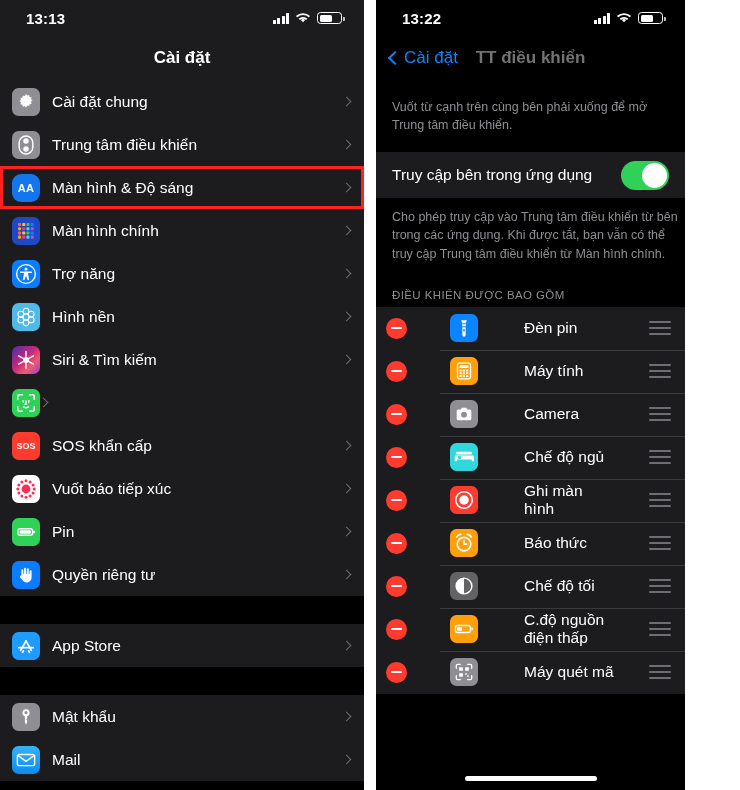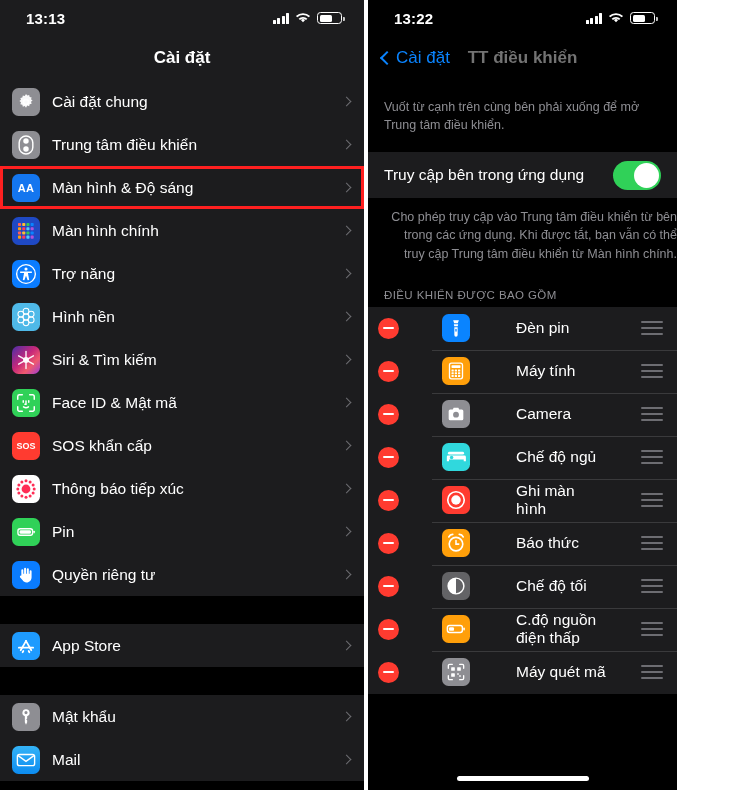--- a/index.html
+++ b/index.html
@@ -5,21 +5,21 @@
   * { margin:0; padding:0; box-sizing:border-box; }
   html,body {
     width:740px; height:790px;
     background:#ffffff;
     font-family:"Liberation Sans", sans-serif;
     overflow:hidden;
   }
   .stage { position:relative; width:740px; height:790px; display:flex; background:#fff; }
 
   .phone { width:364px; height:790px; background:#000; position:relative; overflow:hidden; }
-  .phone.right { width:309px; margin-left:4px; }
+  .phone.right { width:309px; margin-left:12px; }
 
   
   .statusbar {
     height:36px; display:flex; align-items:center;
     justify-content:space-between; padding:0 22px 0 26px;
     background:#1c1c1e;
   }
   .phone.right .statusbar { background:#000; }
   .sb-time { color:#fff; font-size:15px; font-weight:700; letter-spacing:.2px; }
   .sb-icons { display:flex; align-items:center; gap:6px; }
@@ -70,21 +70,21 @@
   .rp-note { background:#000; color:#8e8e93; font-size:12.5px; line-height:1.45;
       padding:18px 16px 18px 16px; }
   .rp-toggle-row { background:#1c1c1e; height:46px; display:flex; align-items:center;
       padding:0 16px; }
   .rp-toggle-row .label { color:#fff; font-size:15.5px; flex:1; }
   .switch { width:48px; height:29px; border-radius:15px; background:#30d158;
       position:relative; cursor:pointer; flex:0 0 auto; }
   .switch::after { content:""; position:absolute; top:2px; left:21px; width:25px;
       height:25px; border-radius:50%; background:#fff; }
   .rp-desc { background:#000; color:#8e8e93; font-size:12.5px; line-height:1.45;
-      padding:10px 0 0 16px;text-align:right; }
+      padding:10px 0 0 16px; }
   .sect-head { background:#000; color:#8e8e93; font-size:11.5px;
       letter-spacing:.4px; padding:26px 16px 6px 16px; }
 
   .ctrl-row { height:43px; background:#1c1c1e; display:flex; align-items:center;
       padding:0 14px 0 10px; position:relative;gap:34px; }
   .ctrl-row + .ctrl-row::before { content:""; position:absolute; left:64px; right:0;
       top:0; height:1px; background:#3a3a3c; }
   .minus { width:21px; height:21px; border-radius:50%; background:#ff3b30;
       flex:0 0 auto; display:flex; align-items:center; justify-content:center;
       cursor:pointer; }
@@ -181,21 +181,21 @@
                   <circle cx="9" cy="6.5" r="3" fill="#fff"></circle>
                   <circle cx="9" cy="15.5" r="3" fill="#fff"></circle>
                 </svg>
               </div>
               <div class="label">Trung tâm điều khiển</div>
               <div class="chev"></div>
             </div>
           </div>
           <div class="hl-wrap">
             <div class="row">
-              <div class="appicon ic-aa" style="font-size: 11px;">AA</div>
+              <div class="appicon ic-aa" style="font-size: 11px; border-radius: 9px;">AA</div>
               <div class="label">Màn hình &amp; Độ sáng</div>
               <div class="chev"></div>
             </div>
             <div class="hl-box" style="border-color: rgb(255, 32, 32);"></div>
           </div>
           <div class="hl-wrap">
             <div class="row">
               <div class="appicon ic-home">
                 <svg width="22" height="22" viewBox="0 0 22 22">
                   <g>
@@ -277,21 +277,20 @@
                   <g fill="none" stroke="#fff" stroke-width="1.6" stroke-linecap="round">
                     <path d="M3 8V4.8A1.8 1.8 0 0 1 4.8 3H8"></path>
                     <path d="M16 3h3.2A1.8 1.8 0 0 1 21 4.8V8"></path>
                     <path d="M21 16v3.2a1.8 1.8 0 0 1-1.8 1.8H16"></path>
                     <path d="M8 21H4.8A1.8 1.8 0 0 1 3 19.2V16"></path>
                     <path d="M9 9.5v1.8M15 9.5v1.8M12 9.8v3.6h-1.2"></path>
                     <path d="M9.3 16.2c1.6 1.2 3.8 1.2 5.4 0"></path>
                   </g>
                 </svg>
               </div>
-              <div class="label">Face ID &amp; Mật mã</div>
               <div class="chev"></div>
             </div>
           </div>
           <div class="hl-wrap">
             <div class="row">
               <div class="appicon ic-sos">SOS</div>
               <div class="label">SOS khẩn cấp</div>
               <div class="chev"></div>
             </div>
           </div>
@@ -309,21 +308,21 @@
                     <circle cx="4.90" cy="16.10" r="1.5"></circle>
                     <circle cx="3.80" cy="12.00" r="1.5"></circle>
                     <circle cx="4.90" cy="7.90" r="1.5"></circle>
                     <circle cx="7.90" cy="4.90" r="1.5"></circle>
                     <circle cx="12.00" cy="3.80" r="1.5"></circle>
                     <circle cx="16.10" cy="4.90" r="1.5"></circle>
                     <circle cx="19.10" cy="7.90" r="1.5"></circle>
                   </g>
                 </svg>
               </div>
-              <div class="label">Thông báo tiếp xúc</div>
+              <div class="label">Vuốt báo tiếp xúc</div>
               <div class="chev"></div>
             </div>
           </div>
           <div class="hl-wrap">
             <div class="row">
               <div class="appicon ic-batt">
                 <svg width="22" height="22" viewBox="0 0 24 24">
                   <rect x="3.2" y="8.4" width="16" height="7.2" rx="2.4" fill="none" stroke="#fff" stroke-width="1.5"></rect>
                   <rect x="5" y="10.1" width="12.4" height="3.8" rx="1.4" fill="#fff"></rect>
                   <rect x="20.1" y="10.6" width="1.5" height="2.8" rx=".7" fill="#fff"></rect>

